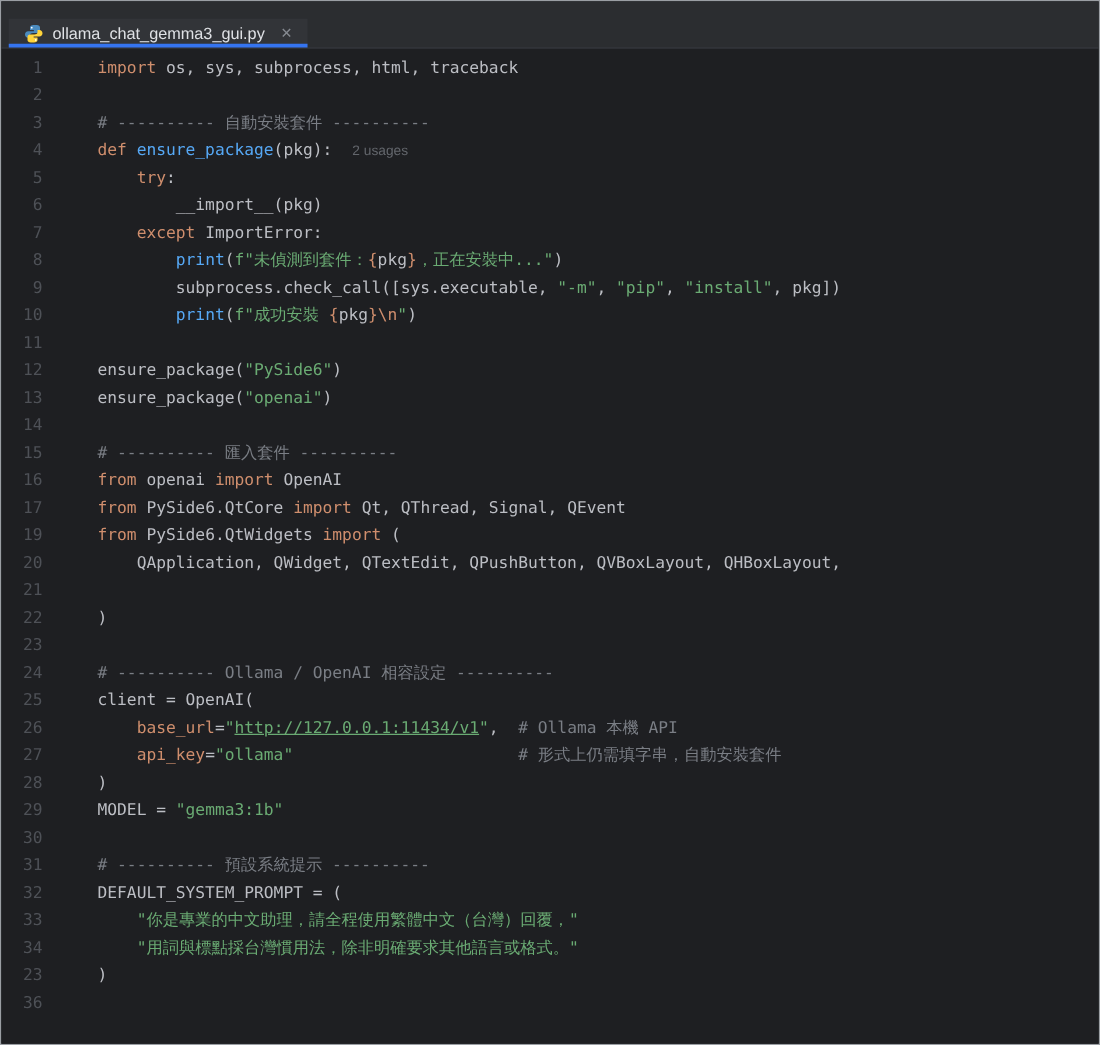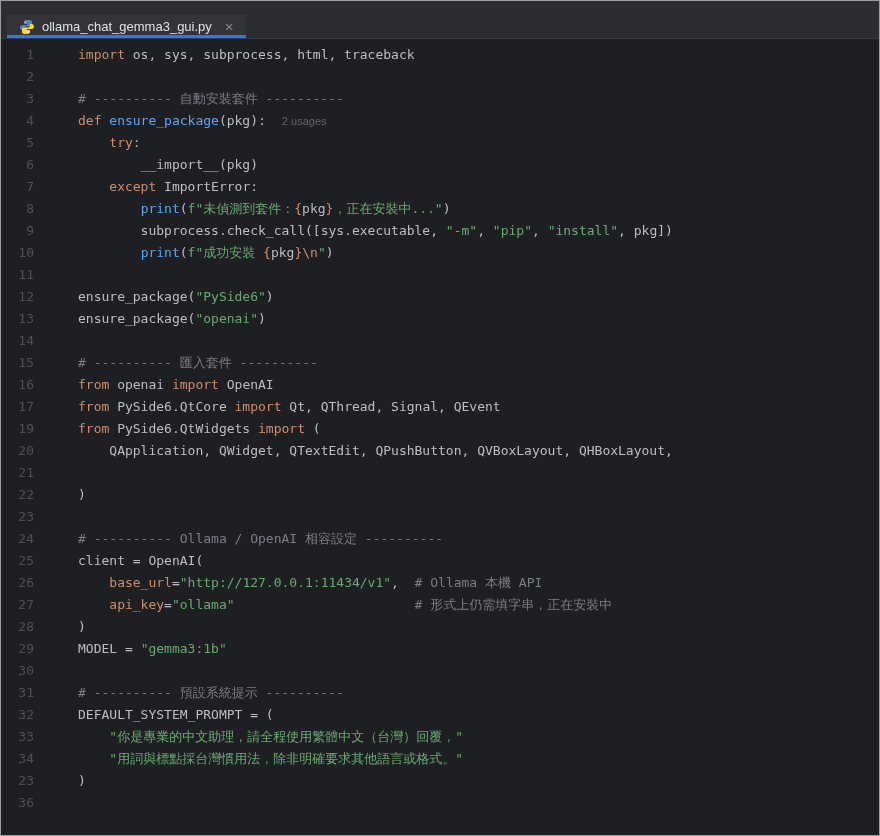--- a/index.html
+++ b/index.html
@@ -60,21 +60,21 @@
   }
   .code { white-space:pre; color:var(--txt, #bcbec4);text-align:right; }
   .tok-kw    { color:var(--kw, #cf8e6d); }
   .tok-fn    { color:var(--fn, #56a8f5); }
   .tok-str   { color:var(--str, #6aab73); }
   .tok-com   { color:var(--com, #7a7e85); }
   .tok-txt   { color:var(--txt, #bcbec4); }
   .tok-esc   { color:var(--esc, #cf8e6d); }
   .tok-brace { color:var(--esc, #cf8e6d); }
   .tok-param { color:var(--param, #cf8e6d); }
-  .tok-url   { color:var(--str, #6aab73); }
+  .tok-url   { color:var(--str, #6aab73); text-decoration:underline; }
   .tok-hint  {
     color:var(--hint, #63666c);
     font-family:"Liberation Sans", sans-serif;
     font-size:11px;
     padding-left:16px;
   }
 </style>
 </head>
 <body>
 
@@ -114,21 +114,21 @@
         <div class="line"><span class="ln">16</span><span class="code"><span class="tok-kw">from </span><span class="tok-txt">openai </span><span class="tok-kw">import </span><span class="tok-txt">OpenAI</span></span></div>
         <div class="line"><span class="ln">17</span><span class="code"><span class="tok-kw">from </span><span class="tok-txt">PySide6.QtCore </span><span class="tok-kw">import </span><span class="tok-txt">Qt, QThread, Signal, QEvent</span></span></div>
         <div class="line"><span class="ln">19</span><span class="code"><span class="tok-kw">from </span><span class="tok-txt">PySide6.QtWidgets </span><span class="tok-kw">import </span><span class="tok-txt">(</span></span></div>
         <div class="line"><span class="ln">20</span><span class="code"><span class="tok-txt">    QApplication, QWidget, QTextEdit, QPushButton, QVBoxLayout, QHBoxLayout,</span></span></div>
         <div class="line"><span class="ln">21</span></div>
         <div class="line"><span class="ln">22</span><span class="code"><span class="tok-txt">)</span></span></div>
         <div class="line"><span class="ln">23</span><span class="code"></span></div>
         <div class="line"><span class="ln">24</span><span class="code"><span class="tok-com"># ---------- Ollama / OpenAI 相容設定 ----------</span></span></div>
         <div class="line"><span class="ln">25</span><span class="code"><span class="tok-txt">client = OpenAI(</span></span></div>
         <div class="line"><span class="ln">26</span><span class="code"><span class="tok-txt">    </span><span class="tok-param">base_url</span><span class="tok-txt">=</span><span class="tok-str">"</span><span class="tok-url">http://127.0.0.1:11434/v1</span><span class="tok-str">"</span><span class="tok-txt">,  </span><span class="tok-com"># Ollama 本機 API</span></span></div>
-        <div class="line"><span class="ln">27</span><span class="code"><span class="tok-txt">    </span><span class="tok-param">api_key</span><span class="tok-txt">=</span><span class="tok-str">"ollama"</span><span class="tok-txt">                       </span><span class="tok-com"># 形式上仍需填字串，正在安裝中</span></span></div>
+        <div class="line"><span class="ln">27</span><span class="code"><span class="tok-txt">    </span><span class="tok-param">api_key</span><span class="tok-txt">=</span><span class="tok-str">"ollama"</span><span class="tok-txt">                       </span><span class="tok-com"># 形式上仍需填字串，自動安裝套件</span></span></div>
         <div class="line"><span class="ln">28</span><span class="code"><span class="tok-txt">)</span></span></div>
         <div class="line"><span class="ln">29</span><span class="code"><span class="tok-txt">MODEL = </span><span class="tok-str">"gemma3:1b"</span></span></div>
         <div class="line"><span class="ln">30</span><span class="code"></span></div>
         <div class="line"><span class="ln">31</span><span class="code"><span class="tok-com"># ---------- 預設系統提示 ----------</span></span></div>
         <div class="line"><span class="ln">32</span><span class="code"><span class="tok-txt">DEFAULT_SYSTEM_PROMPT = (</span></span></div>
         <div class="line"><span class="ln">33</span><span class="code"><span class="tok-txt">    </span><span class="tok-str">"你是專業的中文助理，請全程使用繁體中文（台灣）回覆，"</span></span></div>
         <div class="line"><span class="ln">34</span><span class="code"><span class="tok-txt">    </span><span class="tok-str">"用詞與標點採台灣慣用法，除非明確要求其他語言或格式。"</span></span></div>
         <div class="line"><span class="ln">23</span><span class="code"><span class="tok-txt">)</span></span></div>
         <div class="line"><span class="ln">36</span><span class="code"></span></div>
       </div>

